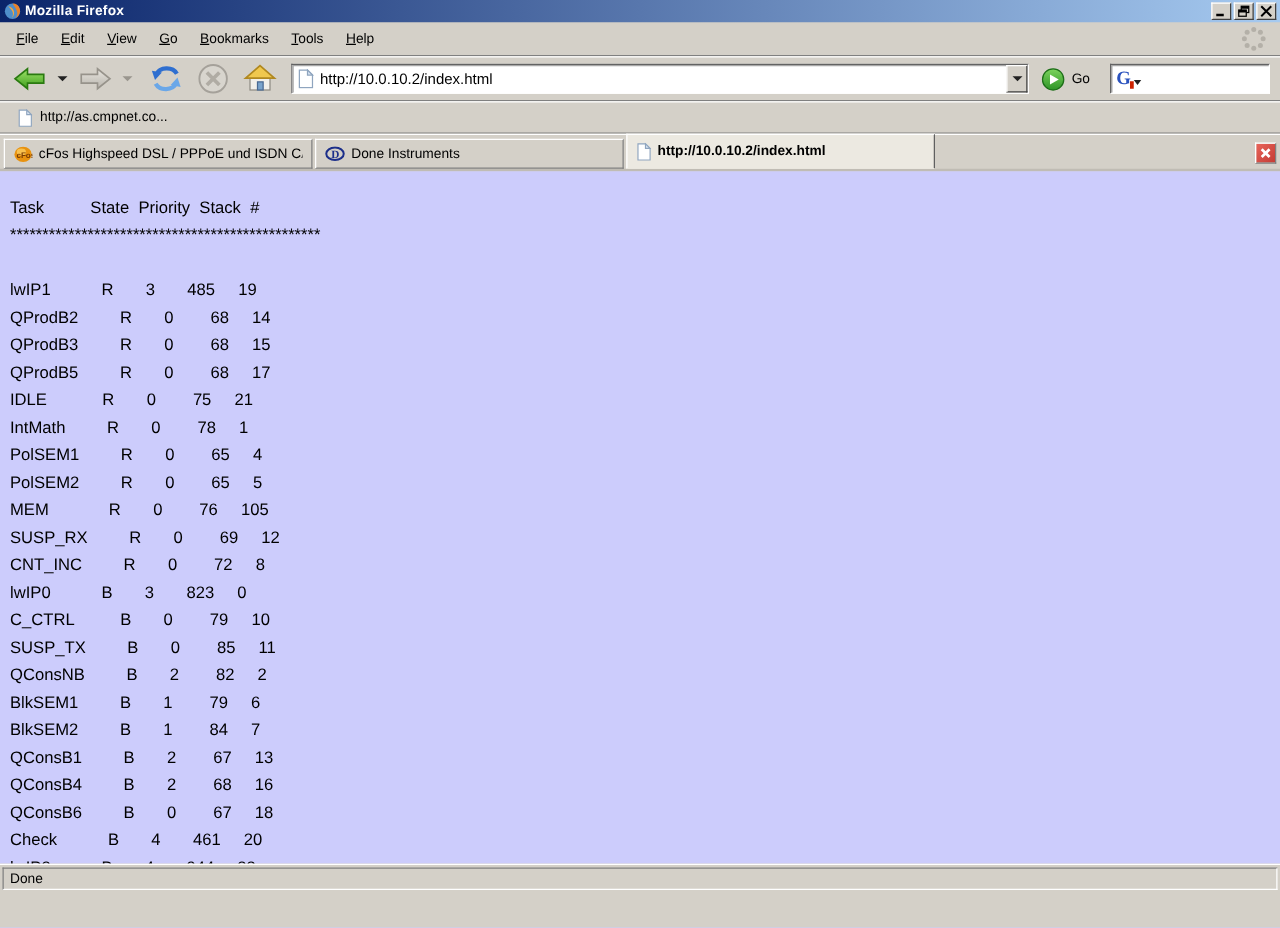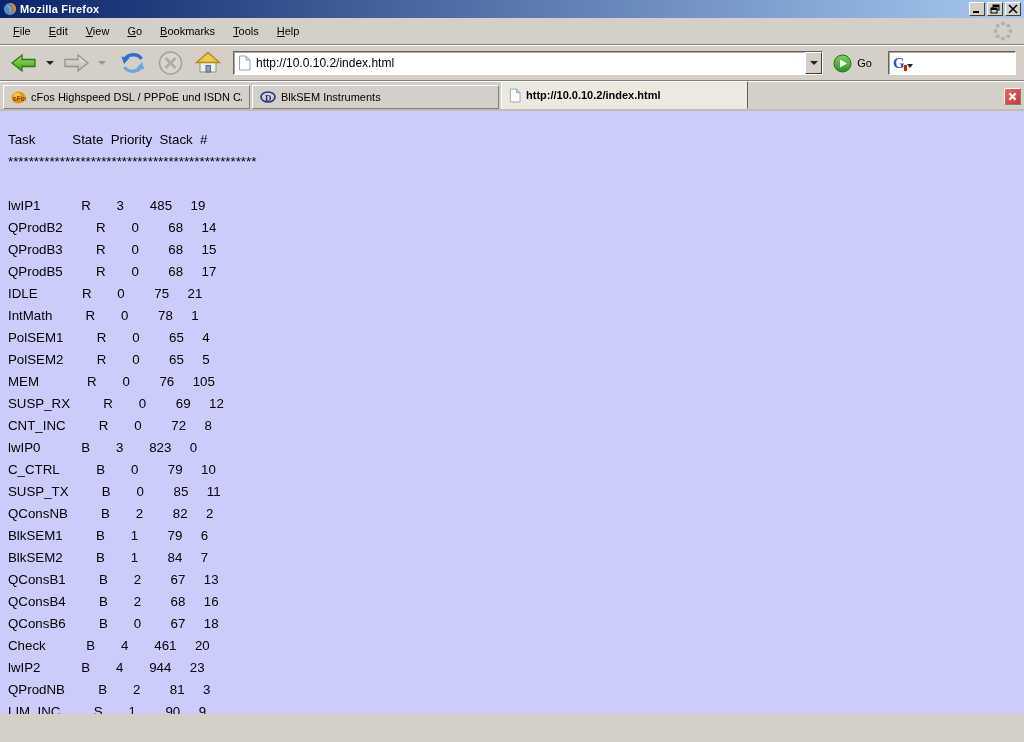--- a/index.html
+++ b/index.html
@@ -266,41 +266,52 @@
       </svg>
       <span class="go-label">Go</span>
     </span>
     <div class="searchbox">
       <span class="g-logo">G<span class="g-accent"></span></span>
       <span class="g-drop"></span>
       <input value="" style="">
     </div>
   </div>
 
+  <div class="bookmarksbar">
+    <span class="bookmark-item">
+      <span class="favicon">
+        <svg width="12" height="15" viewBox="0 0 13 16">
+          <path d="M1.5 1 h6.5 l4 4 v10 h-10.5 Z" fill="#fff" stroke="#8fa5bf"></path>
+          <path d="M8 1 l4 4 h-4 Z" fill="#d8e4f2" stroke="#8fa5bf"></path>
+        </svg>
+      </span>
+      <span>http://as.cmpnet.co...</span>
+    </span>
+  </div>
 
   <div class="tabbar">
     <span style="display:flex; align-items:flex-end; gap:2px;">
         <div class="tab">
           <span class="favicon">
             <svg width="15" height="13" viewBox="0 0 16 14">
               <ellipse cx="8" cy="7" rx="7.5" ry="6.5" fill="#e8920f"></ellipse>
               <ellipse cx="6.5" cy="5" rx="4" ry="3" fill="#f8c14e"></ellipse>
               <text x="2.2" y="10.5" font-size="7" font-weight="bold" fill="#7a3c00" font-family="sans-serif">cFos</text>
             </svg>
           </span>
           <span class="tab-label">cFos Highspeed DSL / PPPoE und ISDN CAP...</span>
         </div>
         <div class="tab">
           <span class="favicon">
             <svg width="16" height="12" viewBox="0 0 16 12">
               <ellipse cx="8" cy="6" rx="7" ry="5" fill="none" stroke="#1c2f8a" stroke-width="1.6"></ellipse>
               <text x="5" y="9.5" font-size="9" font-weight="bold" fill="#1c2f8a" font-family="serif">D</text>
             </svg>
           </span>
-          <span class="tab-label">BlkSEM Instruments</span>
+          <span class="tab-label">Done Instruments</span>
         </div>
         <div class="tab active">
           <span class="favicon">
             <svg width="12" height="15" viewBox="0 0 13 16">
               <path d="M1.5 1 h6.5 l4 4 v10 h-10.5 Z" fill="#fff" stroke="#8fa5bf"></path>
               <path d="M8 1 l4 4 h-4 Z" fill="#d8e4f2" stroke="#8fa5bf"></path>
             </svg>
           </span>
           <span class="tab-label">http://10.0.10.2/index.html</span>
         </div>
@@ -335,14 +346,17 @@
 BlkSEM2         B       1        84     7
 QConsB1         B       2        67     13
 QConsB4         B       2        68     16
 QConsB6         B       0        67     18
 Check           B       4       461     20
 lwIP2           B       4       944     23
 QProdNB         B       2        81     3
 LIM_INC         S       1        90     9</pre>
   </div>
 
+  <div class="statusbar">
+    <span class="status-panel">Done</span>
+  </div>
 
 </div>
 
 </body></html>

